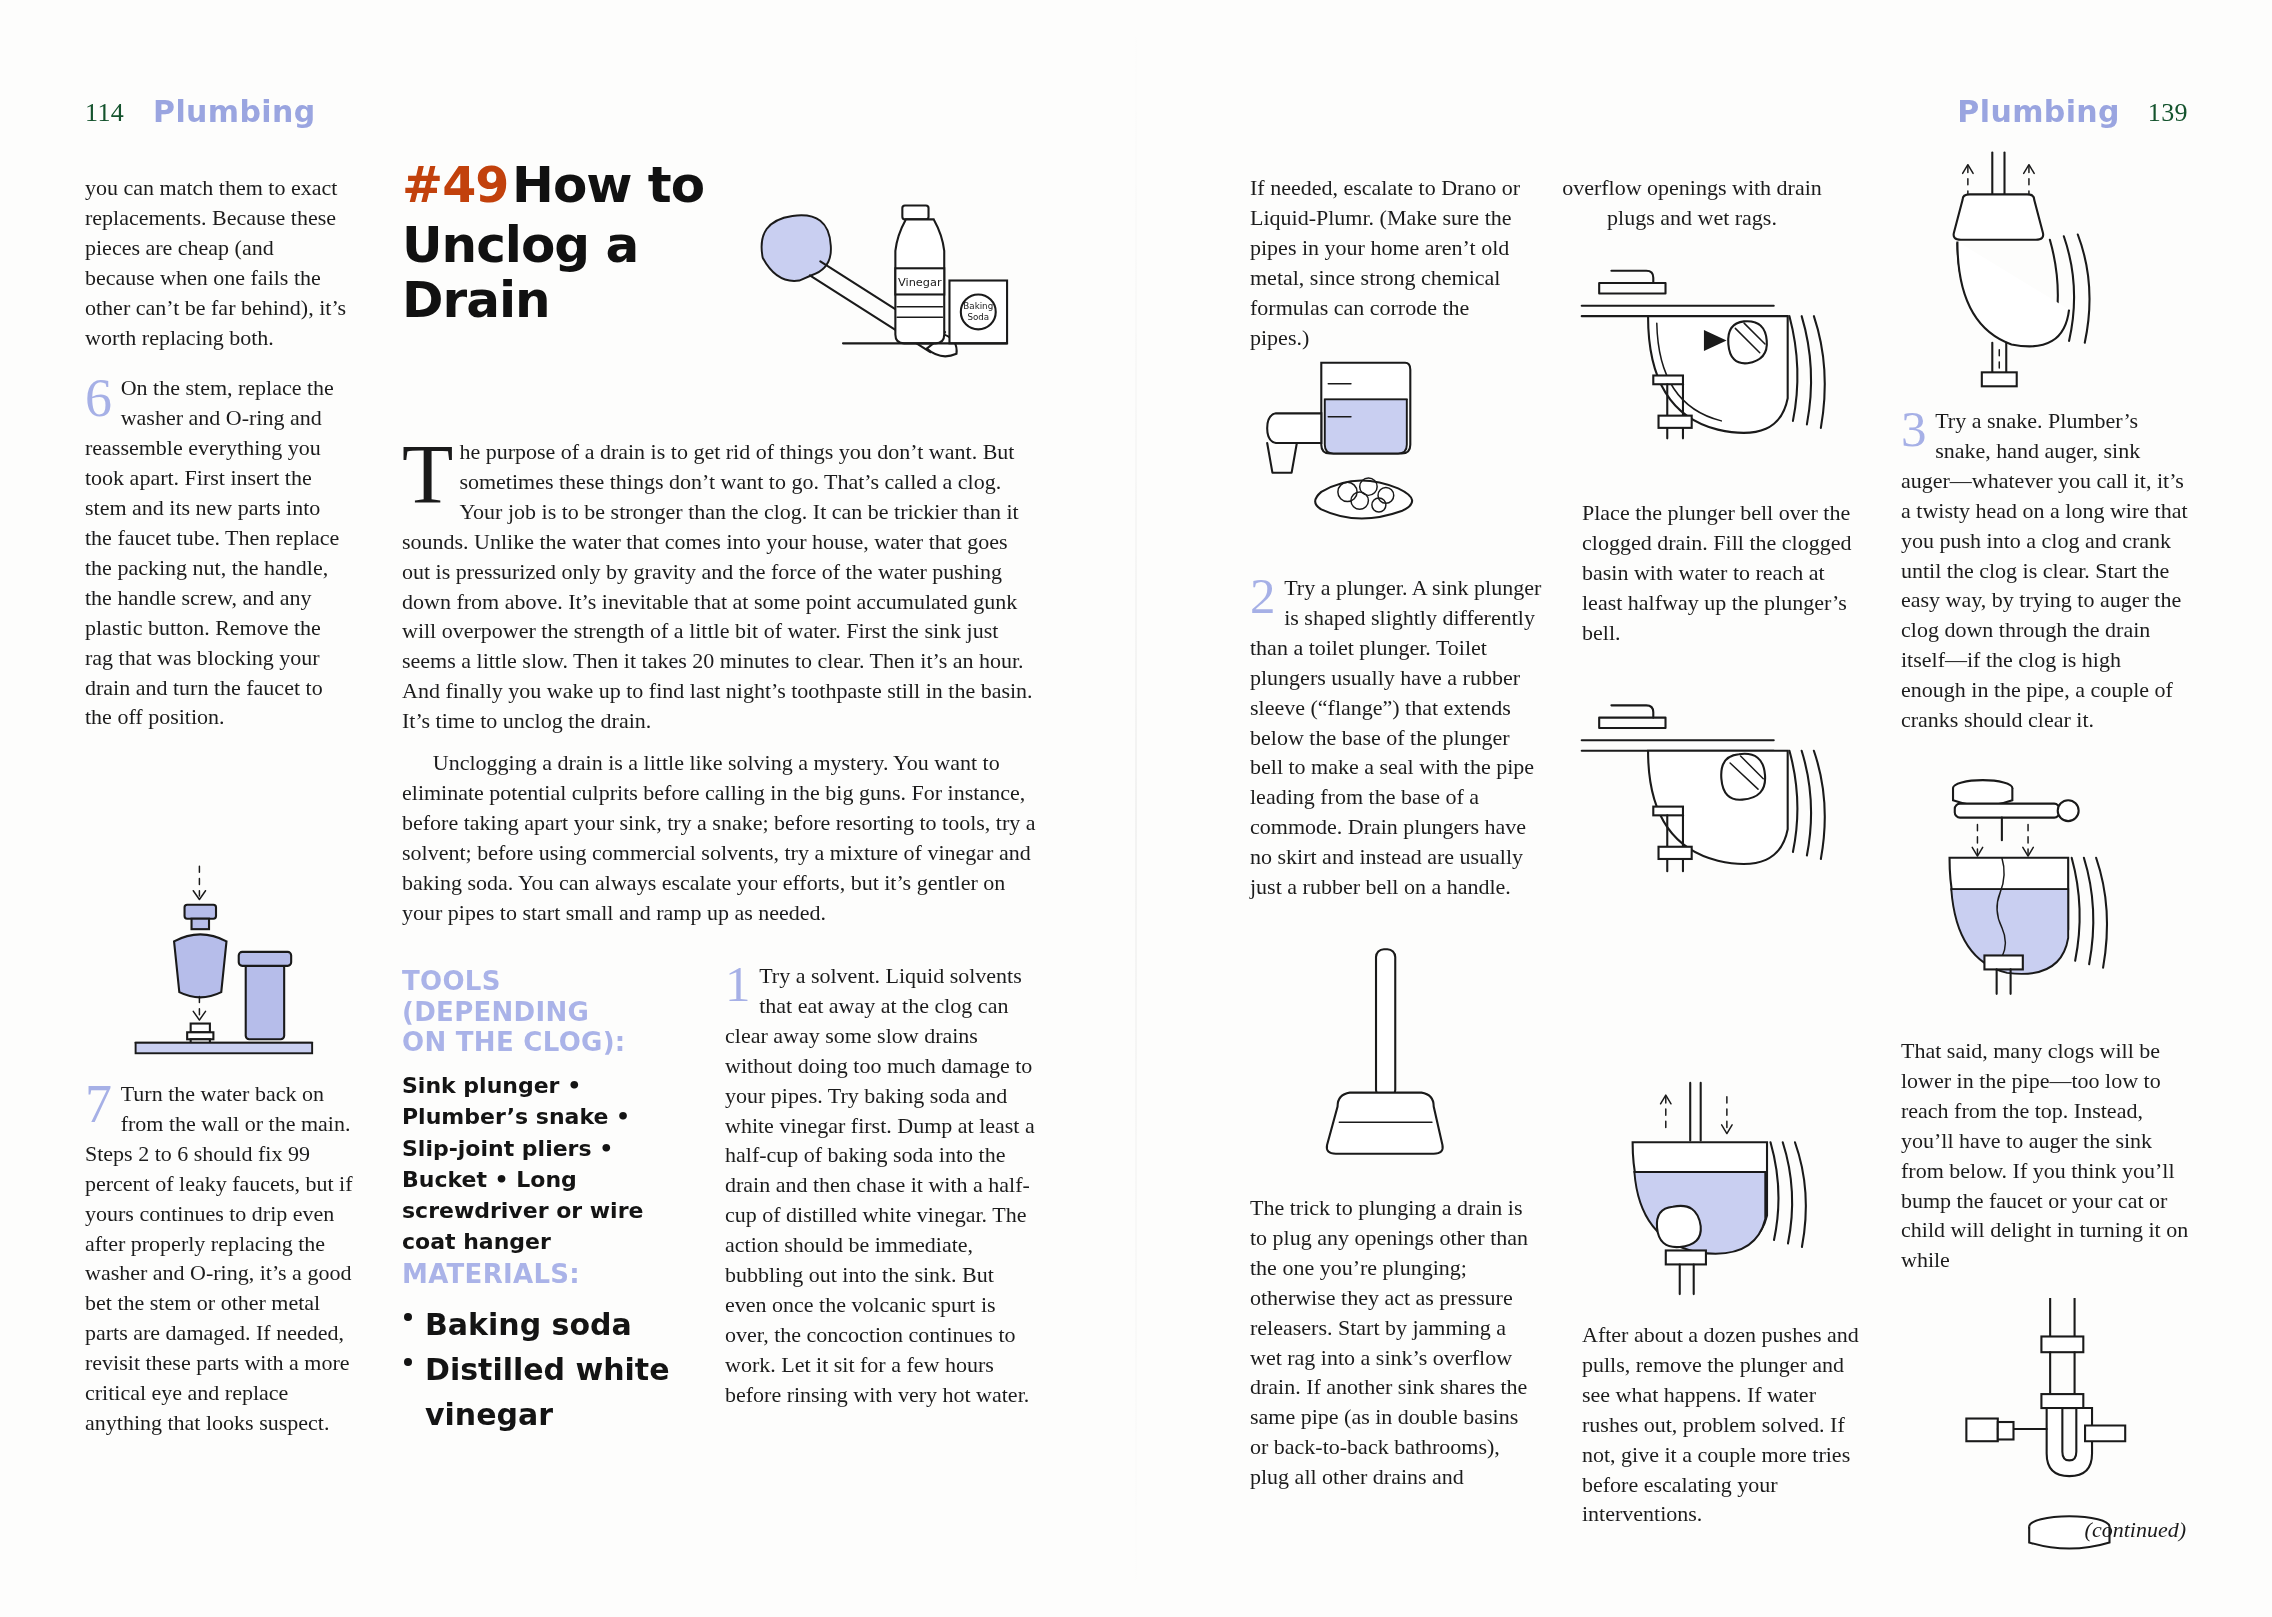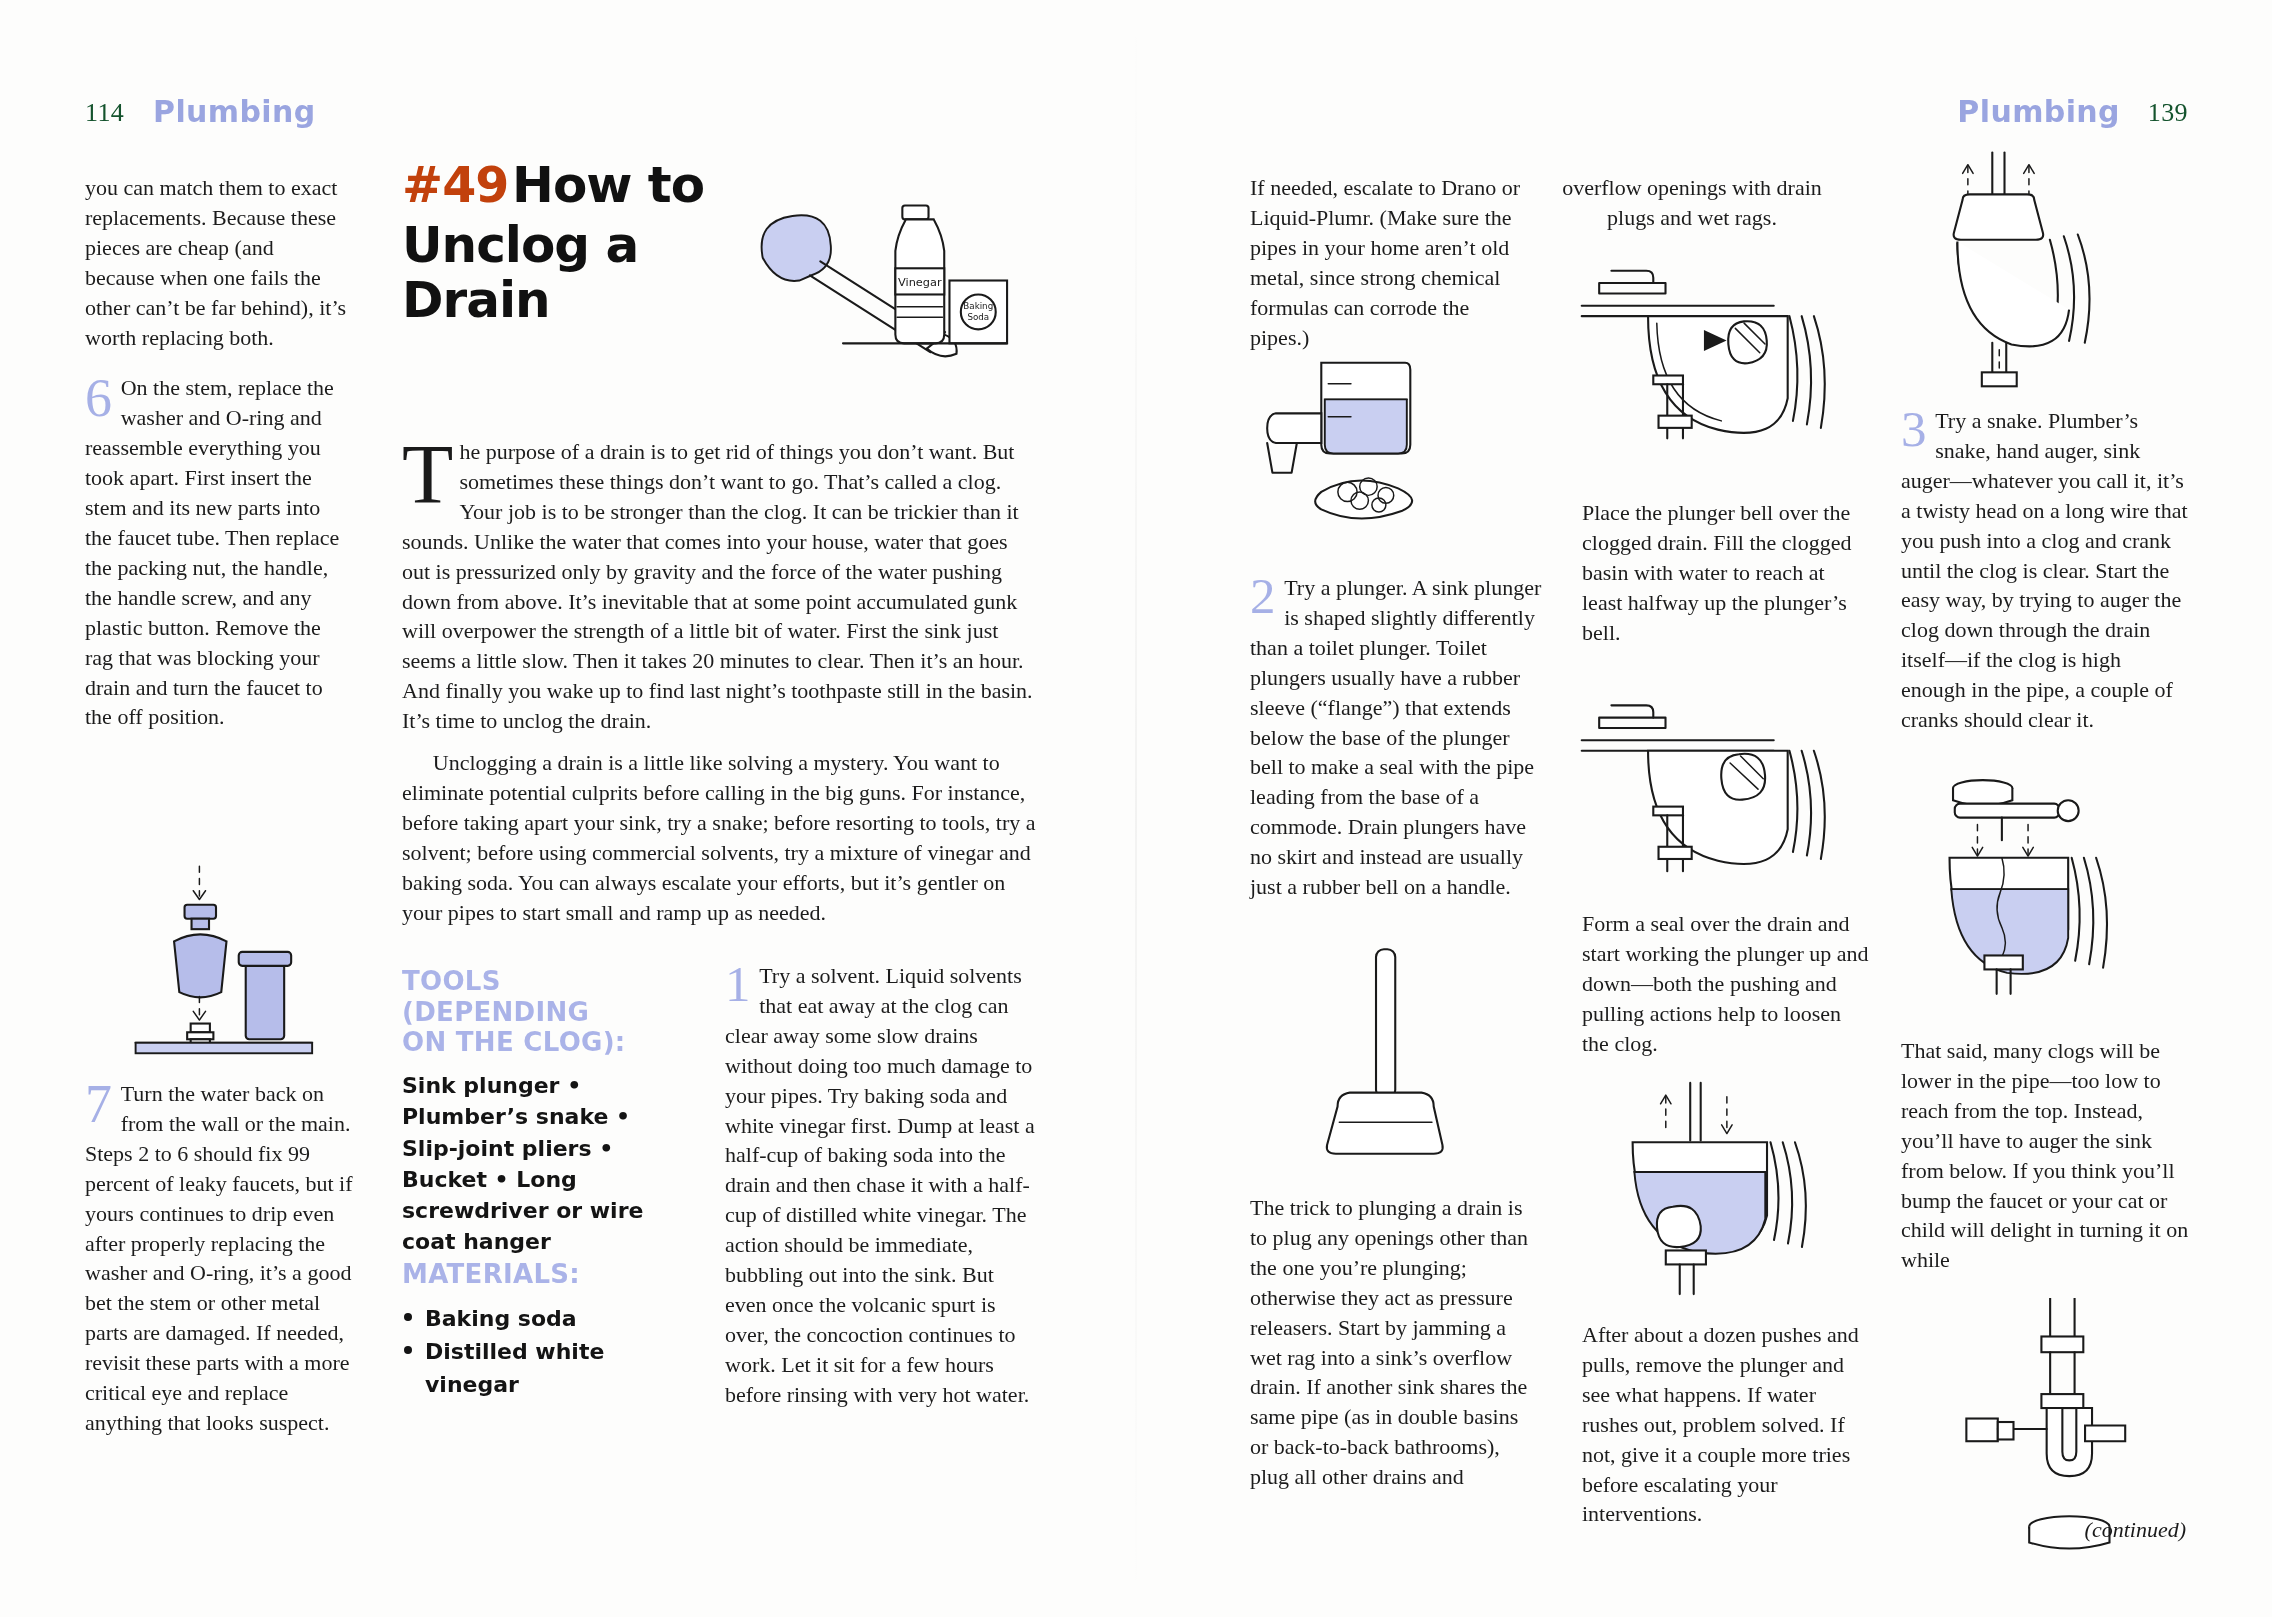--- a/index.html
+++ b/index.html
@@ -132,21 +132,21 @@
   .toolslist {
     font-family: "DejaVu Sans", sans-serif;
     font-weight: bold;
     font-size: 22px;
     line-height: 1.42;
     color: #141414;
   }
   .matlist {
     font-family: "DejaVu Sans", sans-serif;
     font-weight: bold;
-    font-size: 22px;
+    font-size: 30px;
     line-height: 1.5;
     color: #141414;
     list-style: none;
     margin: 0;
     padding: 0;
   }
   .matlist li { position: relative; padding-left: 23px; }
   .matlist li:before {
     content: "";
     position: absolute;
@@ -381,21 +381,20 @@
       <path class="fill-white" d="M190 72 q28 -4 30 24 q2 26 -26 28 q-22 2 -24 -24 q-2 -26 20 -28 z"></path>
       <line class="it-thin" x1="180" y1="82" x2="212" y2="112"></line>
       <line class="it-thin" x1="192" y1="74" x2="218" y2="100"></line>
       <rect class="fill-white" x="92" y="132" width="34" height="10"></rect>
       <line class="it" x1="108" y1="142" x2="108" y2="206"></line>
       <line class="it" x1="126" y1="142" x2="126" y2="206"></line>
       <rect class="fill-white" x="98" y="178" width="38" height="14"></rect>
     </svg>
   </div>
 
-  <div class="col" id="c5c">Form a seal over the drain and start working the plunger up and down—both the pushing and pulling actions help to loosen the clog.</div>
 
   <div class="ill" style="left:1582px; top:1079px;">
     <svg width="288" height="219" viewBox="0 0 330 250">
       <line class="it" x1="124" y1="4" x2="124" y2="70"></line>
       <line class="it" x1="136" y1="4" x2="136" y2="70"></line>
       <line class="it-thin dash" x1="96" y1="20" x2="96" y2="60"></line>
       <path class="it-thin" d="M90 28 L96 18 L102 28"></path>
       <line class="it-thin dash" x1="166" y1="20" x2="166" y2="60"></line>
       <path class="it-thin" d="M160 52 L166 62 L172 52"></path>
       <path class="fill-white" d="M58 72 q0 100 74 120 q68 14 80 -36 l0 -84 z"></path>

